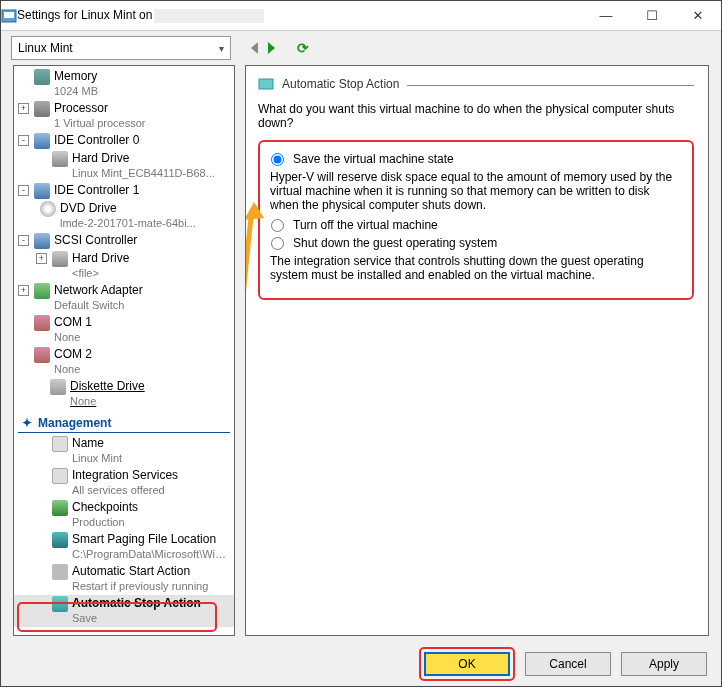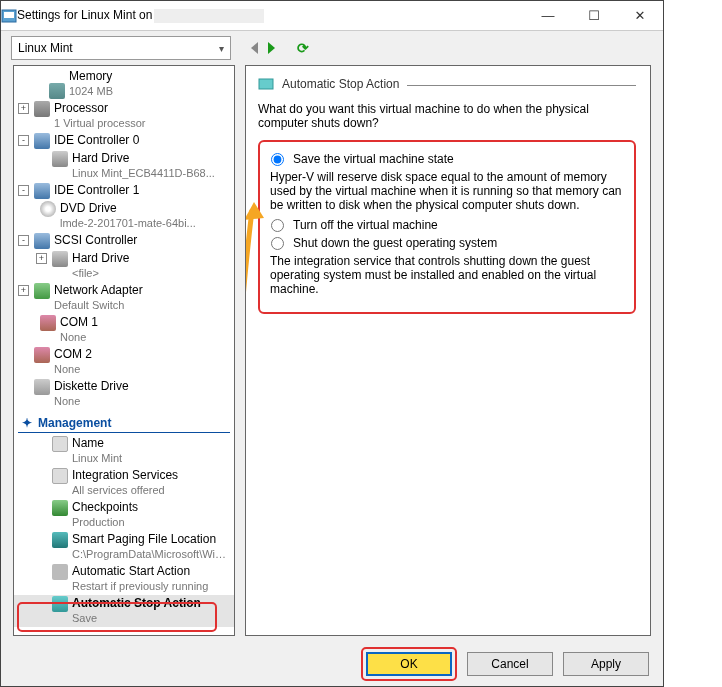--- a/index.html
+++ b/index.html
@@ -1,17 +1,17 @@
 <!DOCTYPE html>
 <html><head>
 <meta charset="utf-8">
 <style>
   * { box-sizing: border-box; font-family: "Segoe UI", Tahoma, sans-serif; }
   body { margin: 0; background: #fff; font-size: 12px; color: #000; }
-  .window { width: 664px; height: 687px; border: 1px solid #444; display: flex; flex-direction: column; background: #f0f0f0; }
+  .window { width: 722px; height: 687px; border: 1px solid #444; display: flex; flex-direction: column; background: #f0f0f0; }
   .titlebar { display: flex; align-items: center; height: 30px; background: #fff; border-bottom: 1px solid #ccc; }
   .titlebar .title { flex: 1; font-size: 12px; }
   .titlebar .redact { display:inline-block; width:110px; height:14px; background:#eee; vertical-align:middle; margin-left:2px;}
   .winbtns { display: flex; }
   .winbtn { width: 46px; height: 30px; display:flex; align-items:center; justify-content:center; font-size:13px; color:#333; }
   .toolbar { display:flex; align-items:center; height: 34px; background:#f0f0f0; padding: 4px 10px; gap:6px; }
   .vm-select { width: 220px; height: 24px; border:1px solid #999; background:#fff; display:flex; align-items:center; justify-content:space-between; padding:0 6px;}
   .vm-select .chev { font-size:10px; color:#555;}
   .navbtns { display:flex; align-items:center; gap:10px; margin-left:14px;}
   .tri { width:0;height:0;display:inline-block;}
@@ -100,21 +100,21 @@
     <div class="navbtns">
       <span class="tri left"></span>
       <span class="tri right"></span>
     </div>
     <span class="refresh">⟳</span>
   </div>
 
   <div class="body">
     <div class="leftpanel">
       <div class="tree" id="tree">
-          <div class="row" style="padding-left: 17px; align-items: flex-end;">
+          <div class="row" style="padding-left: 2px;">
             <div class="exp blank"></div>
             <div class="ticon mem"></div>
             <div class="tlabels">
               <div class="tmain">Memory</div>
               <div class="tsub">1024 MB</div>
             </div>
           </div>
           <div class="row" style="padding-left: 2px;">
             <div class="exp">+</div>
             <div class="ticon cpu"></div>
@@ -169,37 +169,37 @@
             </div>
           </div>
           <div class="row" style="padding-left: 2px;">
             <div class="exp">+</div>
             <div class="ticon net"></div>
             <div class="tlabels">
               <div class="tmain">Network Adapter</div>
               <div class="tsub">Default Switch</div>
             </div>
           </div>
-          <div class="row" style="padding-left: 8px;">
+          <div class="row" style="padding-left: 2px;">
             <div class="exp blank"></div>
             <div class="ticon com"></div>
             <div class="tlabels">
               <div class="tmain">COM 1</div>
               <div class="tsub">None</div>
             </div>
           </div>
           <div class="row" style="padding-left: 2px;">
             <div class="exp blank"></div>
             <div class="ticon com"></div>
             <div class="tlabels">
               <div class="tmain">COM 2</div>
               <div class="tsub">None</div>
             </div>
           </div>
-          <div class="row" style="padding-left: 2px;">
+          <div class="row" style="padding-left: 18px; text-decoration: underline;">
             <div class="exp blank"></div>
             <div class="ticon dsk"></div>
             <div class="tlabels">
               <div class="tmain">Diskette Drive</div>
               <div class="tsub">None</div>
             </div>
           </div>
           <div class="section-head">
             <span class="sicon">✦</span>
             <span>Management</span>

